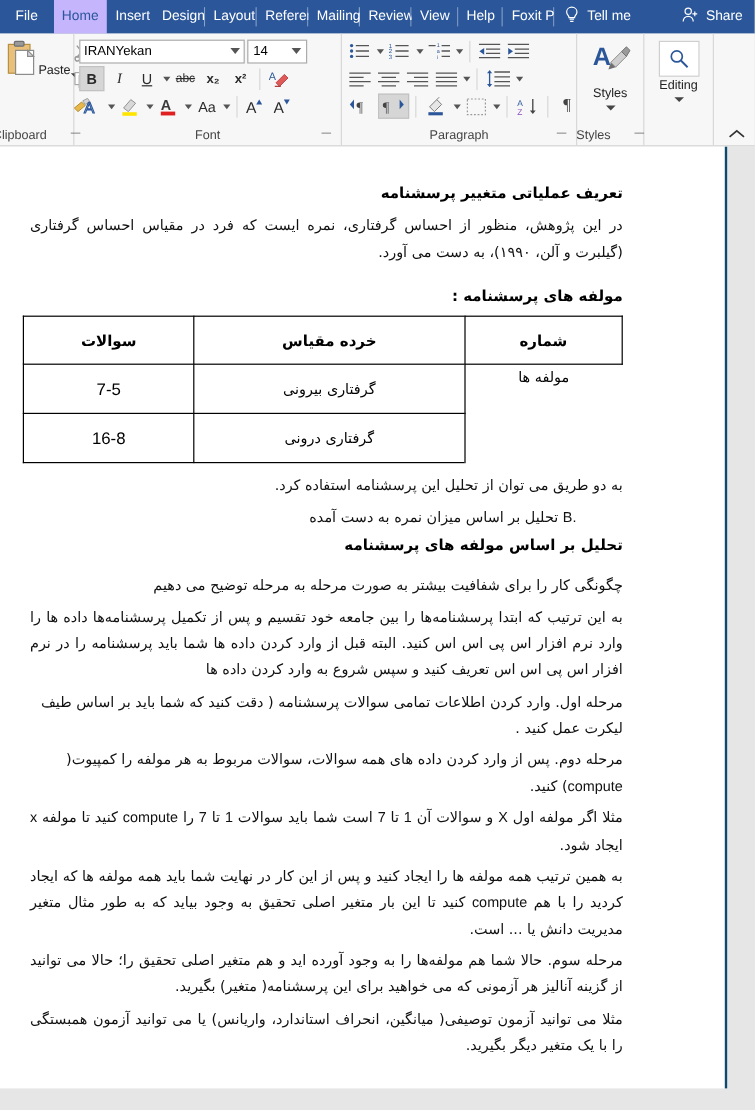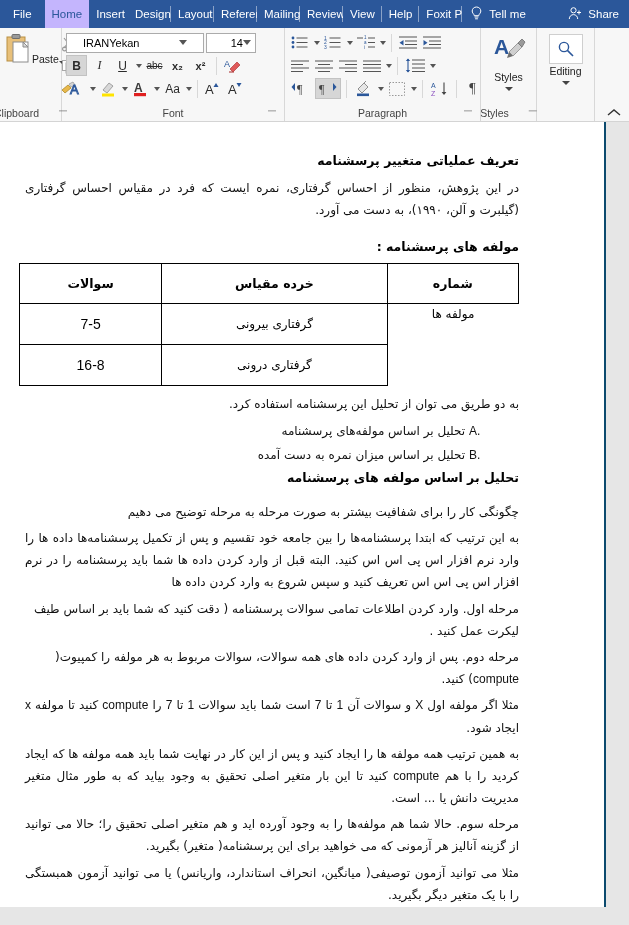--- a/index.html
+++ b/index.html
@@ -114,33 +114,33 @@
 
   
   .g-font { width: 223px; }
   .row { display: flex; align-items: center; gap: 2px; height: 23px; }
   .fontname {
     width: 138px; height: 20px;
     border: 1px solid #ababab;
     background: #fff;
     font-size: 11px;
     display: flex; align-items: center;
-    padding: 0 16px;
+    padding: 0 3px;
     color: #000;
     justify-content: space-between;
   }
   .fontsize {
     width: 50px; height: 20px;
     border: 1px solid #ababab;
     background: #fff;
     font-size: 11px;
     display: flex; align-items: center;
     padding: 0 4px;
     color: #000;
-    justify-content: flex-end;
+    justify-content: space-between;
   }
   .cbcaret {
     width: 0; height: 0;
     border-left: 4px solid transparent;
     border-right: 4px solid transparent;
     border-top: 5px solid #555;
   }
   .btn {
     min-width: 21px; height: 21px;
     display: flex; align-items: center; justify-content: center;
@@ -618,24 +618,20 @@
           <td class="num">16-8</td>
         </tr>
       </tbody>
         </table>
 
       <div class="sp-s"></div>
       <div class="para rt">به دو طریق می توان از  تحلیل این پرسشنامه استفاده کرد.</div>
 
       <ol class="abc">
         <li>
-          <span class="mk">A.</span>
-          <span>تحلیل بر اساس مولفه‌های پرسشنامه</span>
-        </li>
-        <li>
           <span class="mk">B.</span>
           <span>تحلیل بر اساس میزان نمره به دست آمده</span>
         </li>
       </ol>
 
       <div class="h-bold">تحلیل بر اساس مولفه های پرسشنامه</div>
 
       <div class="sp-s"></div>
 
       <div class="para rt">چگونگی کار را برای شفافیت بیشتر به صورت مرحله به مرحله توضیح می دهیم</div>

